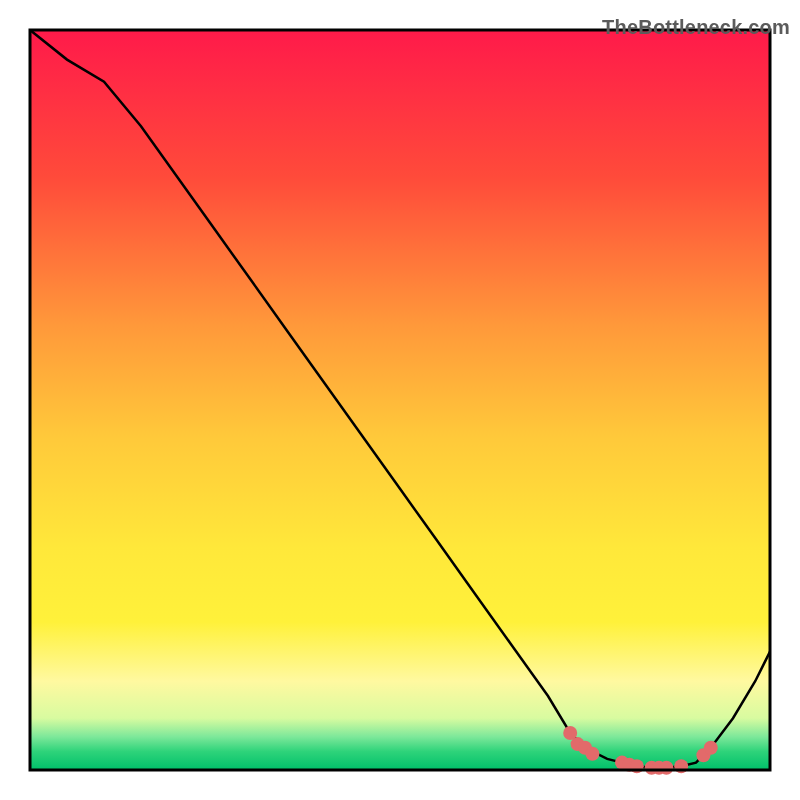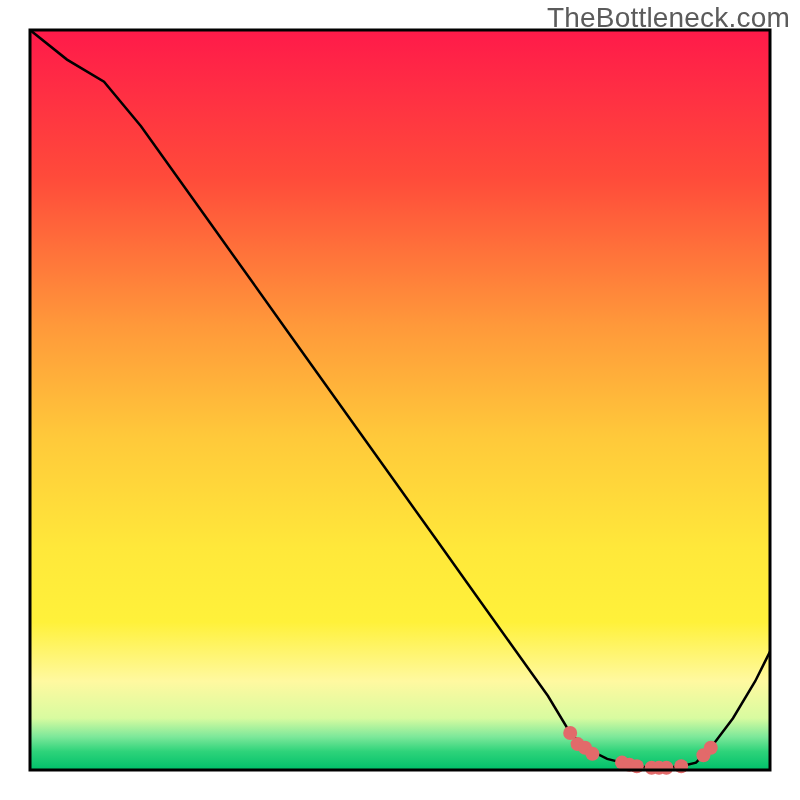--- a/index.html
+++ b/index.html
@@ -11,25 +11,25 @@
     background: #ffffff;
     font-family: Arial, Helvetica, sans-serif;
   }
   .container {
     position: relative;
     width: 800px;
     height: 800px;
   }
   .watermark {
     position: absolute;
-    top: 2px;
+    top: 16px;
     right: 10px;
     color: #5b5b5b;
-    font-size: 28px;
-    font-weight: 400;
+    font-size: 20px;
+    font-weight: 700;
     z-index: 5;
     letter-spacing: 0.2px;
   }
   svg {
     display: block;
   }
 </style>
 </head>
 <body>
 

